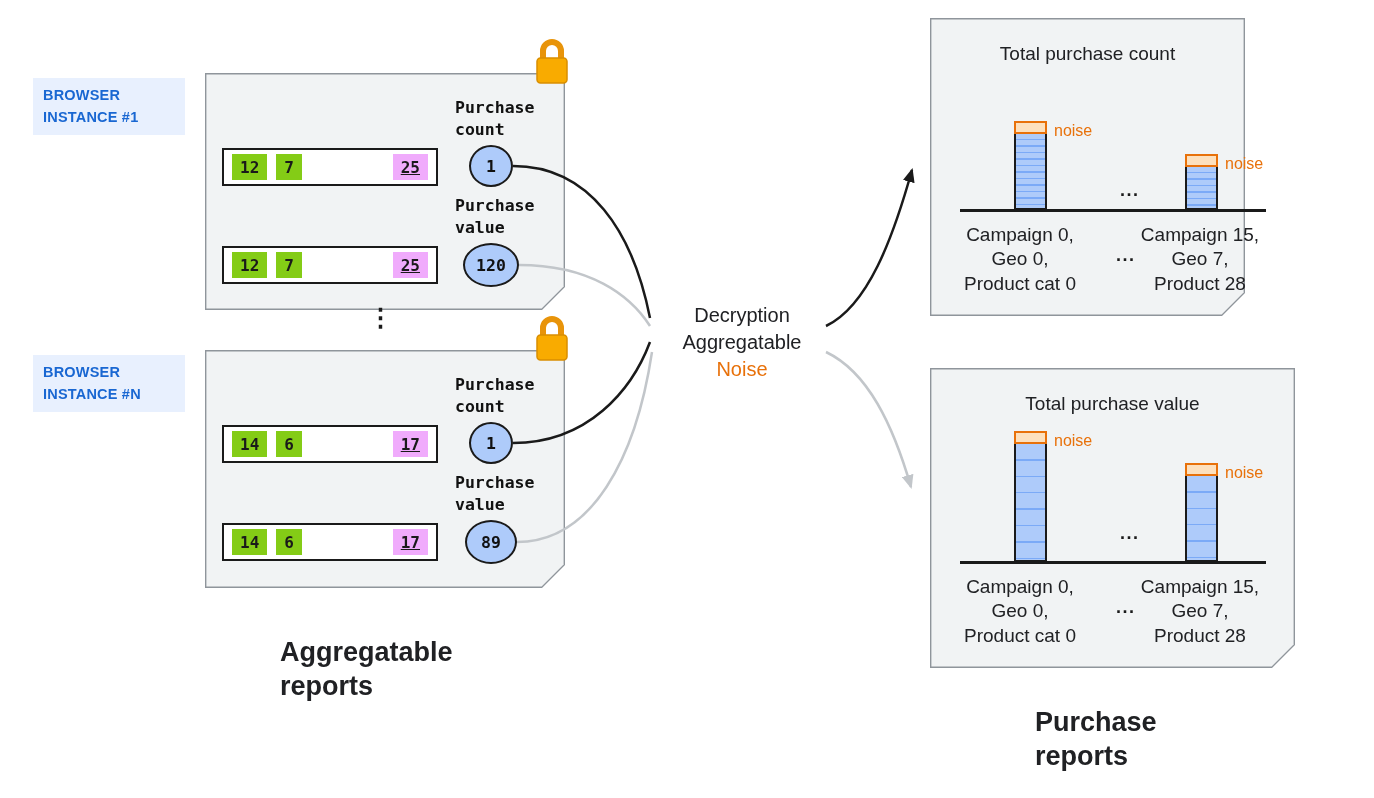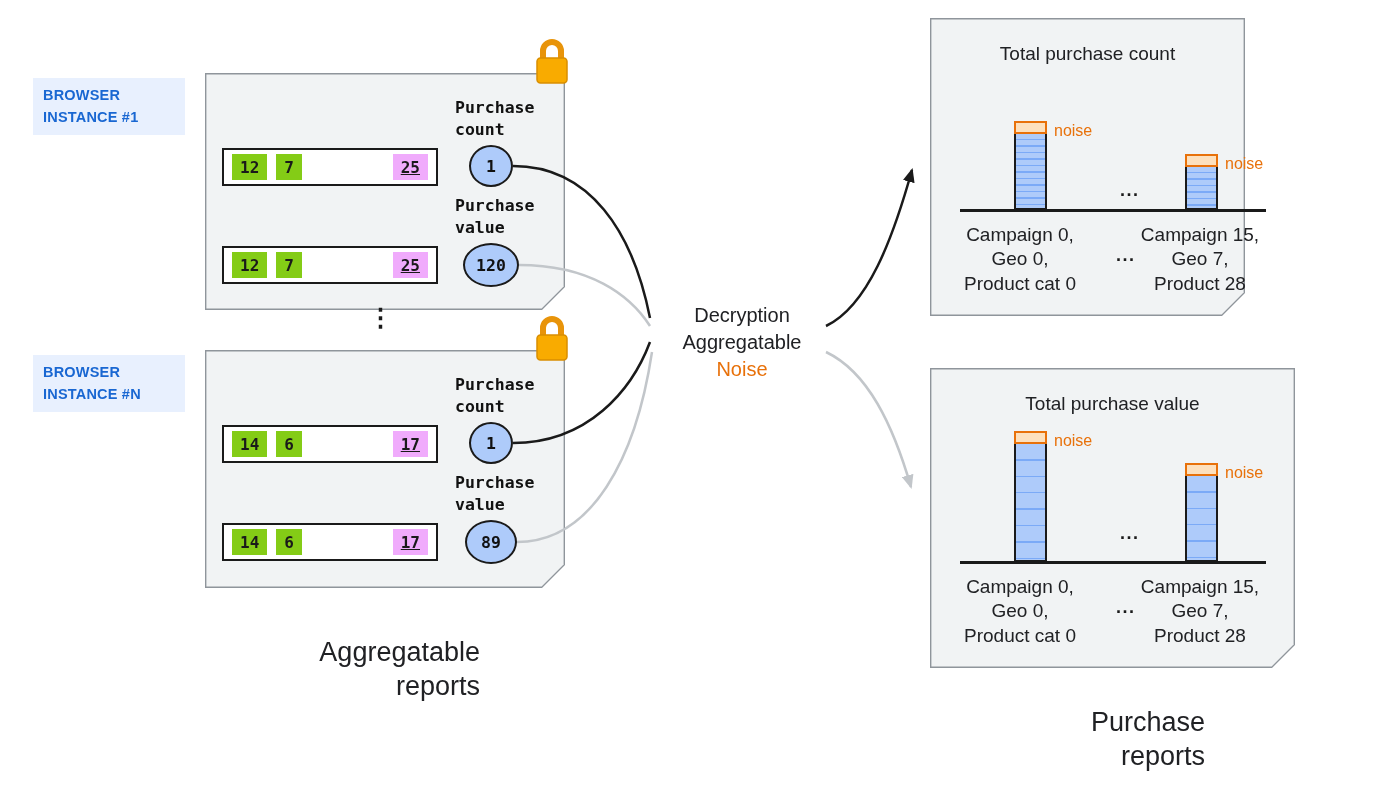--- a/index.html
+++ b/index.html
@@ -50,21 +50,21 @@
   .axis { position:absolute; height:2.5px; background:#1a1a1a; z-index:2; }
   .bar { position:absolute; width:33px; z-index:2; }
   .noise-cap { height:13px; background:#fde0bd; border:2.5px solid #e8710a; }
   .bar-body { border:2px solid #1a1a1a; border-top:none; }
   .stripes-fine   { background:repeating-linear-gradient(to bottom,#aecbfa 0 5px,#7baaf7 5px 6.5px); }
   .stripes-coarse { background:repeating-linear-gradient(to bottom,#aecbfa 0 15px,#7baaf7 15px 16.5px); }
   .noise-tag { position:absolute; color:#e8710a; font-size:16px; z-index:2; }
   .dots { position:absolute; font-weight:700; font-size:18px; letter-spacing:1.5px; color:#1a1a1a; z-index:2; }
   .xlab { position:absolute; font-size:19px; text-align:center; line-height:1.28; z-index:2; }
 
-  .caption { position:absolute; text-align:right; font-size:27px; line-height:1.25; color:#202124; }
+  .caption { position:absolute; text-align:left; font-size:27px; line-height:1.25; color:#202124;font-weight:bold; }
 </style>
 </head>
 <body>
 
 <div class="canvas">
 
   <svg class="overlay" width="1374" height="798" viewBox="0 0 1374 798">
     <defs>
       <marker id="ah-b" viewBox="0 0 14 12" markerWidth="14" markerHeight="12" refX="12" refY="6" orient="auto" markerUnits="userSpaceOnUse">
         <path d="M0,0 L14,6 L0,12 Z" fill="#1a1a1a"></path>

